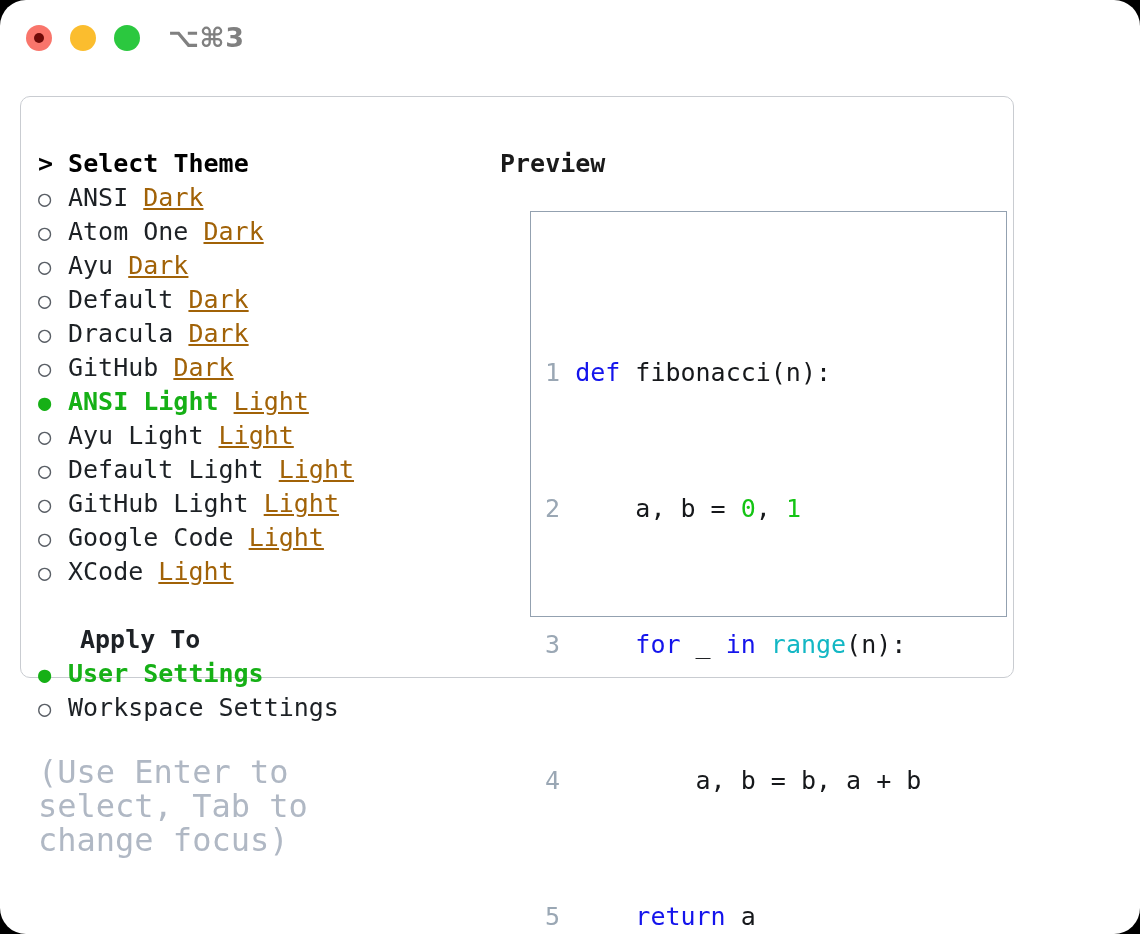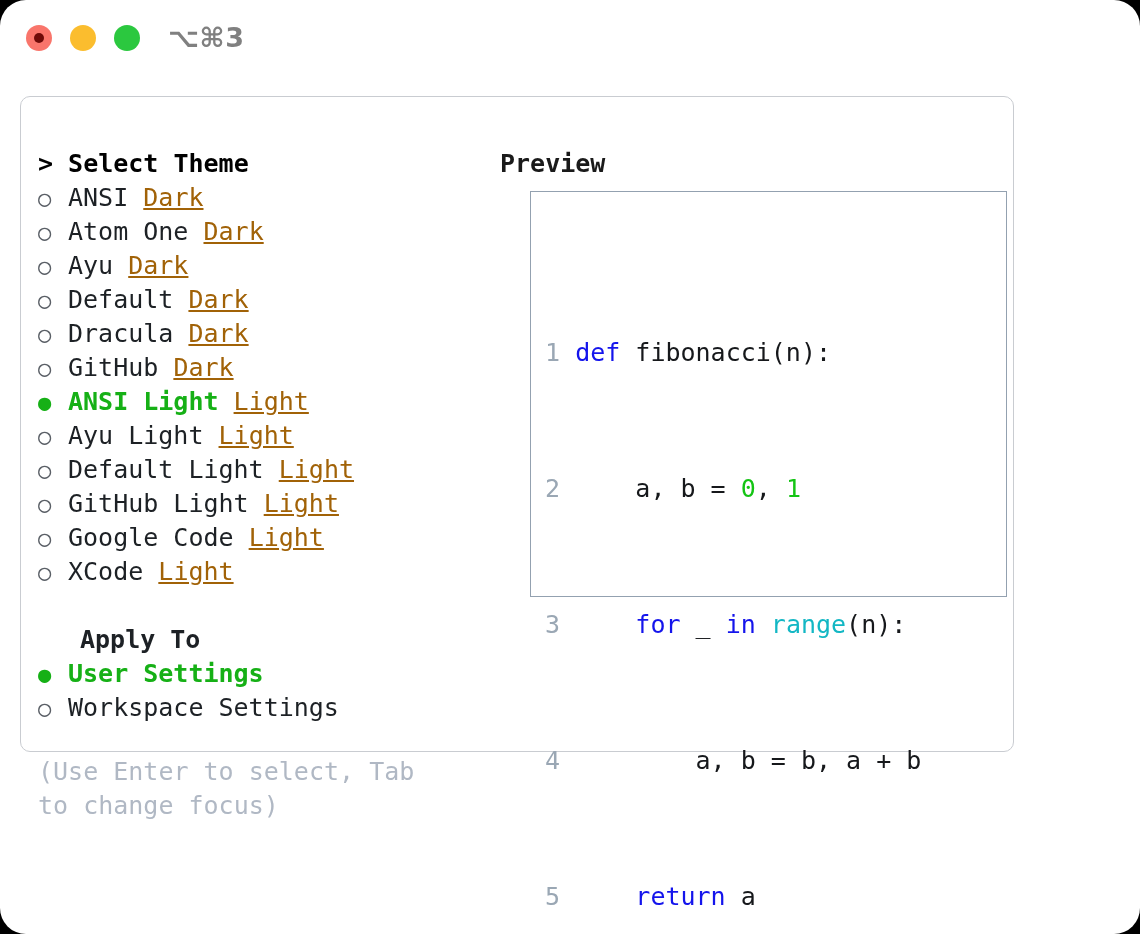--- a/index.html
+++ b/index.html
@@ -68,21 +68,21 @@
     letter-spacing: 0.5px;
     white-space: pre;
   }
 
   
   .window {
     position: absolute;
     left: 20px;
     top: 96px;
     width: 994px;
-    height: 656px;
+    height: 582px;
     border: 1.5px solid #c9ccd1;
     border-radius: 10px;
     box-sizing: border-box;
     background: #ffffff;
   }
 
   .columns {
     position: absolute;
     left: 0; top: 0;
     width: 100%;
@@ -151,31 +151,31 @@
     font-family: "DejaVu Sans Mono", monospace;
     color: #1d2125;
     font-weight: bold;
     gap: 12px;
   }
   .section-title .bullet { color: transparent; }
 
   .hint {
     margin-top: 30px;
     font-family: "DejaVu Sans Mono", monospace;
-    font-size: 25px;
+    font-size: 32px;
     line-height: 34px;
     color: #b0b8c4;
     width: 400px;
   }
 
   
   .preview-box {
     position: absolute;
     left: 30px;
-    top: 44px;
+    top: 64px;
     width: 477px;
     height: 406px;
     border: 1.5px solid #93a1b0;
     box-sizing: border-box;
     background: #ffffff;
   }
   .code {
     position: absolute;
     left: 14px;
     top: 42px;

